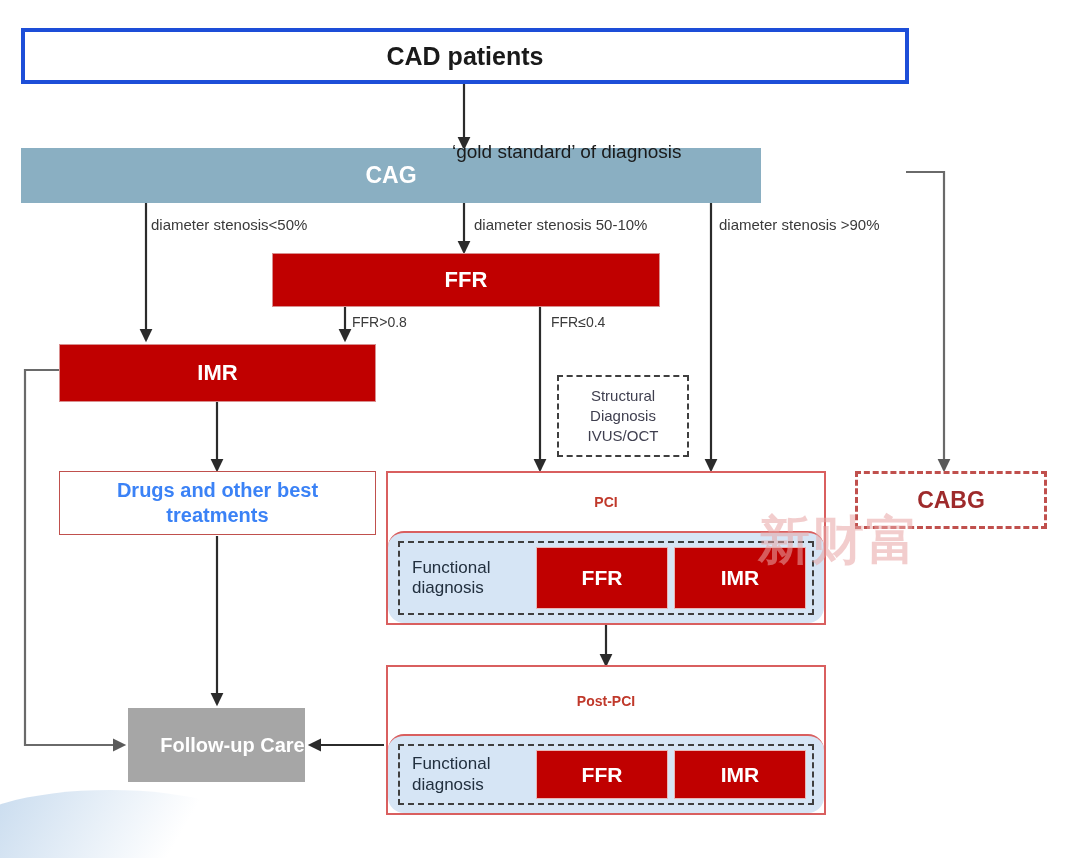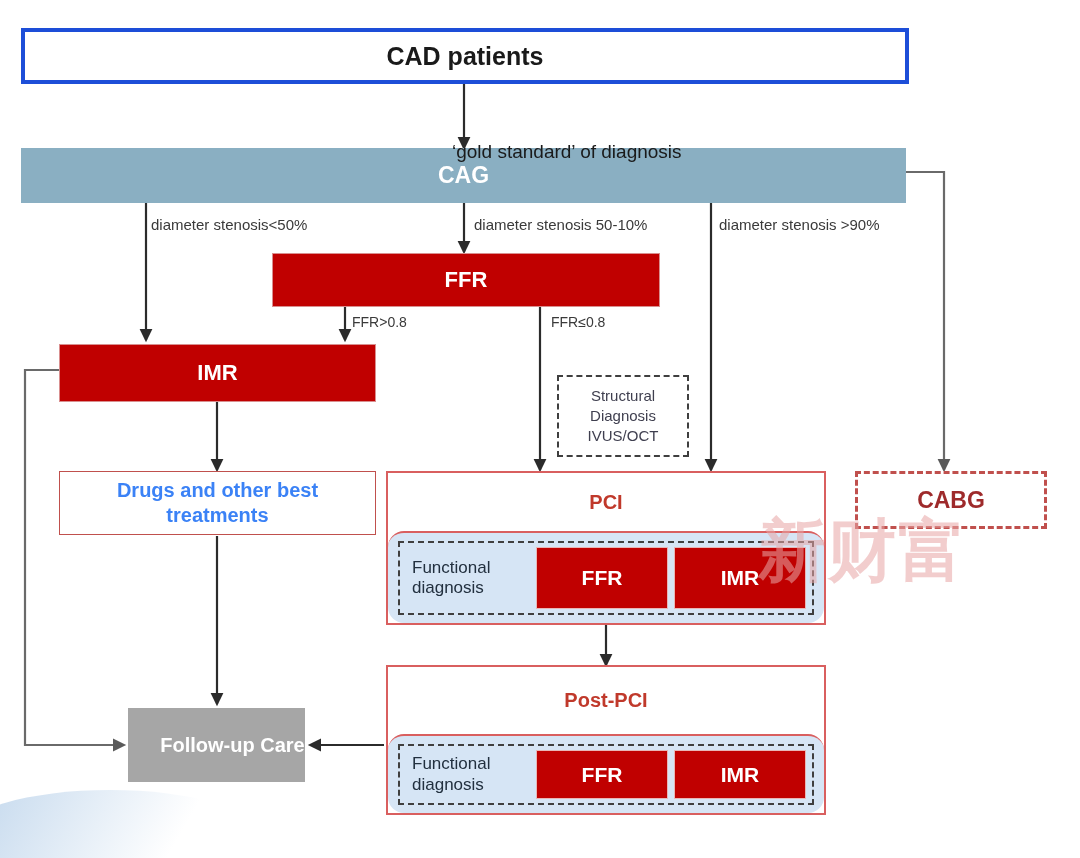--- a/index.html
+++ b/index.html
@@ -22,42 +22,42 @@
   .dashedred{background:#fff;border:3px dashed #c0504d;color:#9e2a2b;
              font-size:23px;font-weight:bold;}
   .gray{background:#a6a6a6;color:#fff;font-size:20px;font-weight:bold;padding-left:32px;}
   .dashedgray{background:#fff;border:2px dashed #3f3f3f;color:#3f3f4f;
               font-size:15px;line-height:1.35;flex-direction:column;}
 
   
   .card{position:absolute;box-sizing:border-box;border:2px solid #d95f5f;
         background:#fff;display:flex;flex-direction:column;}
   .card-head{flex:0 0 auto;display:flex;align-items:center;
-             justify-content:center;color:#c0392b;font-size:20px;
+             justify-content:center;color:#c0392b;font-size:14px;
              font-weight:bold;background:#fff;}
   .card-body{flex:1 1 auto;background:#d6e5f5;border-top:2px solid #d95f5f;
              display:flex;align-items:center;justify-content:center;
              padding:8px 10px;box-sizing:border-box;border-radius:16px;}
   .fd-wrap{border:2px dashed #3f3f3f;width:100%;height:100%;
            display:flex;align-items:center;box-sizing:border-box;
            padding:5px 6px;gap:6px;}
   .fd-label{flex:0 0 118px;color:#22303f;font-size:17px;line-height:1.2;
             text-align:left;padding-left:6px;}
   .fd-chip{flex:1 1 0;background:#c00000;color:#fff;font-weight:bold;
            font-size:21px;display:flex;align-items:center;
            justify-content:center;height:100%;border:1px solid #e8b6b6;}
 
   
   .elabel{position:absolute;color:#3a3a3a;white-space:nowrap;}
   .lbl-gold{font-size:19px;color:#1a1a1a;}
   .lbl-sten{font-size:15px;}
   .lbl-ffr{font-size:14px;}
 
   
-  .watermark{position:absolute;left:758px;top:506px;font-size:68px;
+  .watermark{position:absolute;left:758px;top:506px;font-size:52px;
              font-weight:bold;color:#e8a6a6;opacity:.55;
              letter-spacing:2px;pointer-events:none;
              font-family:"DejaVu Sans",sans-serif;}
   .swoosh{position:absolute;left:-40px;top:790px;width:300px;height:90px;
           border-radius:50%;
           background:linear-gradient(120deg,rgba(140,180,220,.55),rgba(220,235,250,0) 70%);
           pointer-events:none;}
   svg.edges{position:absolute;left:0;top:0;width:1080px;height:858px;
             pointer-events:none;}
 </style>
@@ -98,21 +98,21 @@
 
     <path d="M606,625 L606,665" fill="none" stroke="#2b2b2b" stroke-width="2.2" marker-end="url(#ah)"></path>
 
     <path d="M384,745 L310,745" fill="none" stroke="#2b2b2b" stroke-width="2.2" marker-end="url(#ah)"></path>
   </svg>
 
   <div class="node cad" style="left:21px;top:28px;width:888px;height:56px;">
     <span>CAD patients</span>
   </div>
 
-  <div class="node cag" style="left:21px;top:148px;width:885px;height:55px;">
+  <div class="node cag" style="left:21px;top:148px;width:740px;height:55px;">
     <span>CAG</span>
   </div>
 
   <div class="node redbox" style="left:272px;top:253px;width:388px;height:54px;">
     <span>FFR</span>
   </div>
 
   <div class="node redbox" style="left:59px;top:344px;width:317px;height:58px;">
     <span>IMR</span>
   </div>
@@ -178,18 +178,18 @@
   <div class="elabel lbl-gold" style="left:452px;top:100px;margin-top:41px;">‘gold standard’ of diagnosis</div>
 
   <div class="elabel lbl-sten" style="left:151px;top:216px;">diameter stenosis&lt;50%</div>
 
   <div class="elabel lbl-sten" style="left:474px;top:216px;">diameter stenosis 50-10%</div>
 
   <div class="elabel lbl-sten" style="left:719px;top:216px;">diameter stenosis &gt;90%</div>
 
   <div class="elabel lbl-ffr" style="left:352px;top:314px;">FFR&gt;0.8</div>
 
-  <div class="elabel lbl-ffr" style="left:551px;top:314px;">FFR≤0.8</div>
+  <div class="elabel lbl-ffr" style="left:551px;top:314px;">FFR≤0.4</div>
 
   <div class="watermark">新财富</div>
   <div class="swoosh"></div>
 
 </div>
 
 </body></html>

